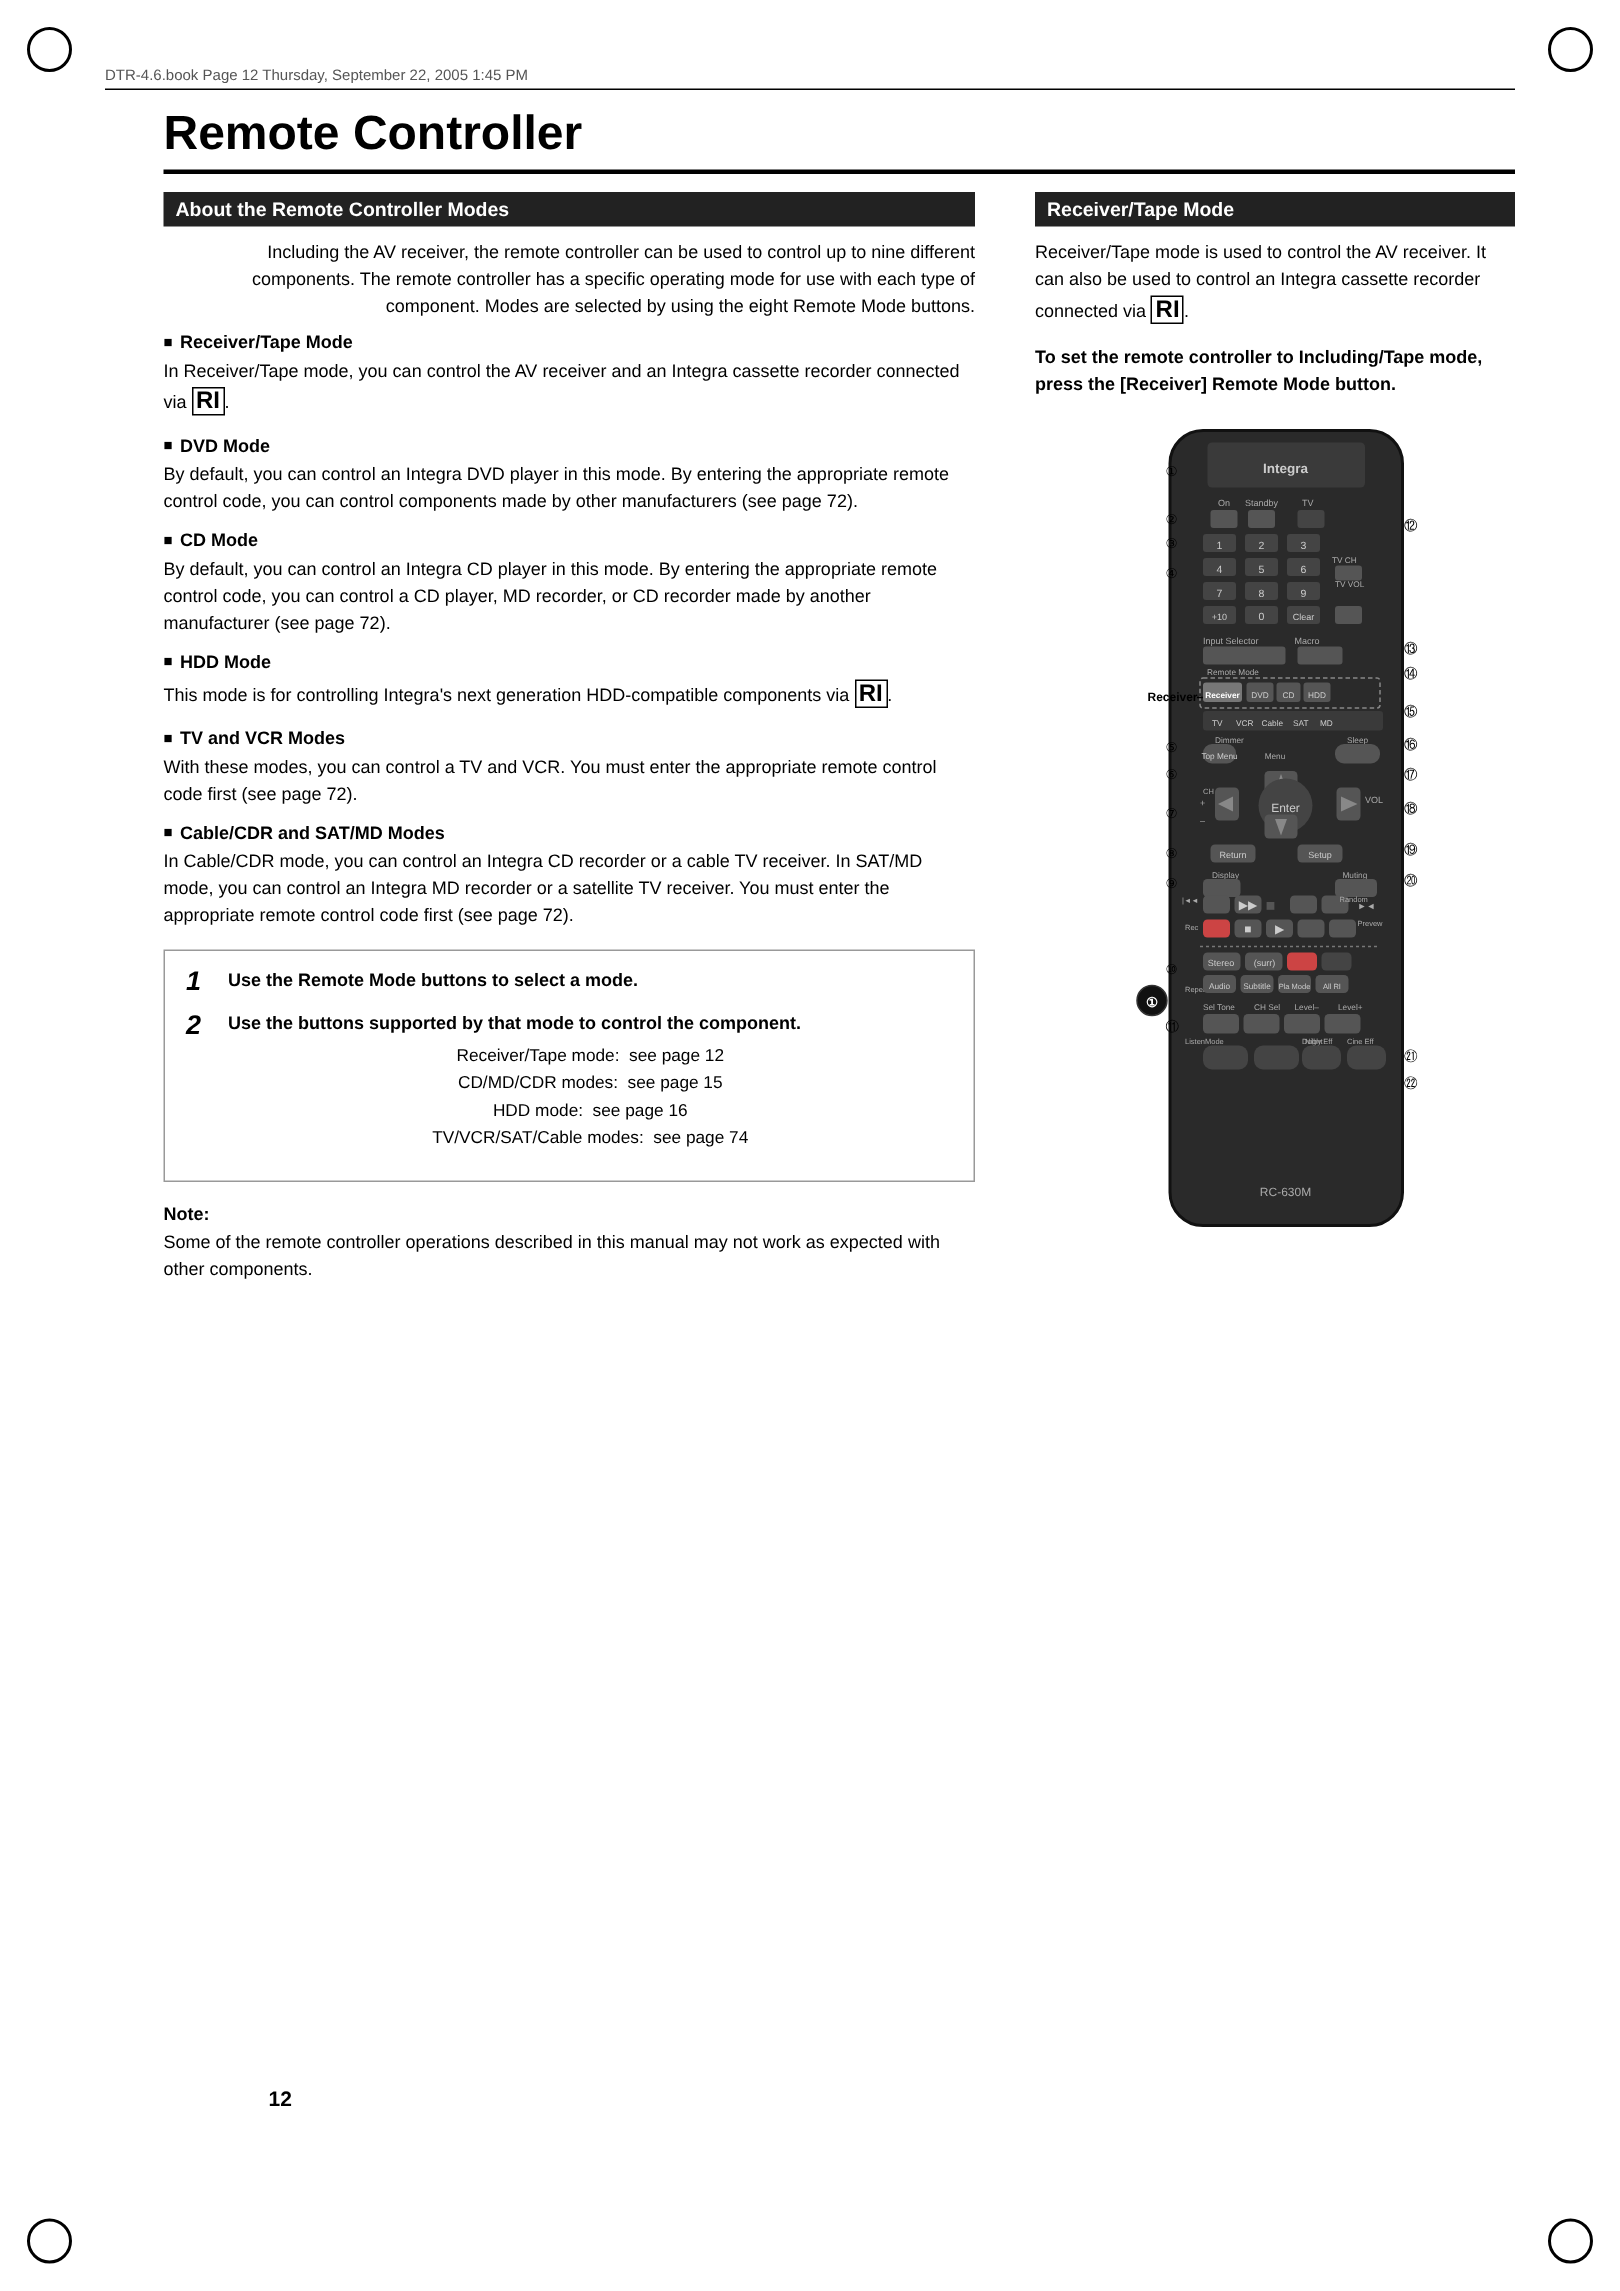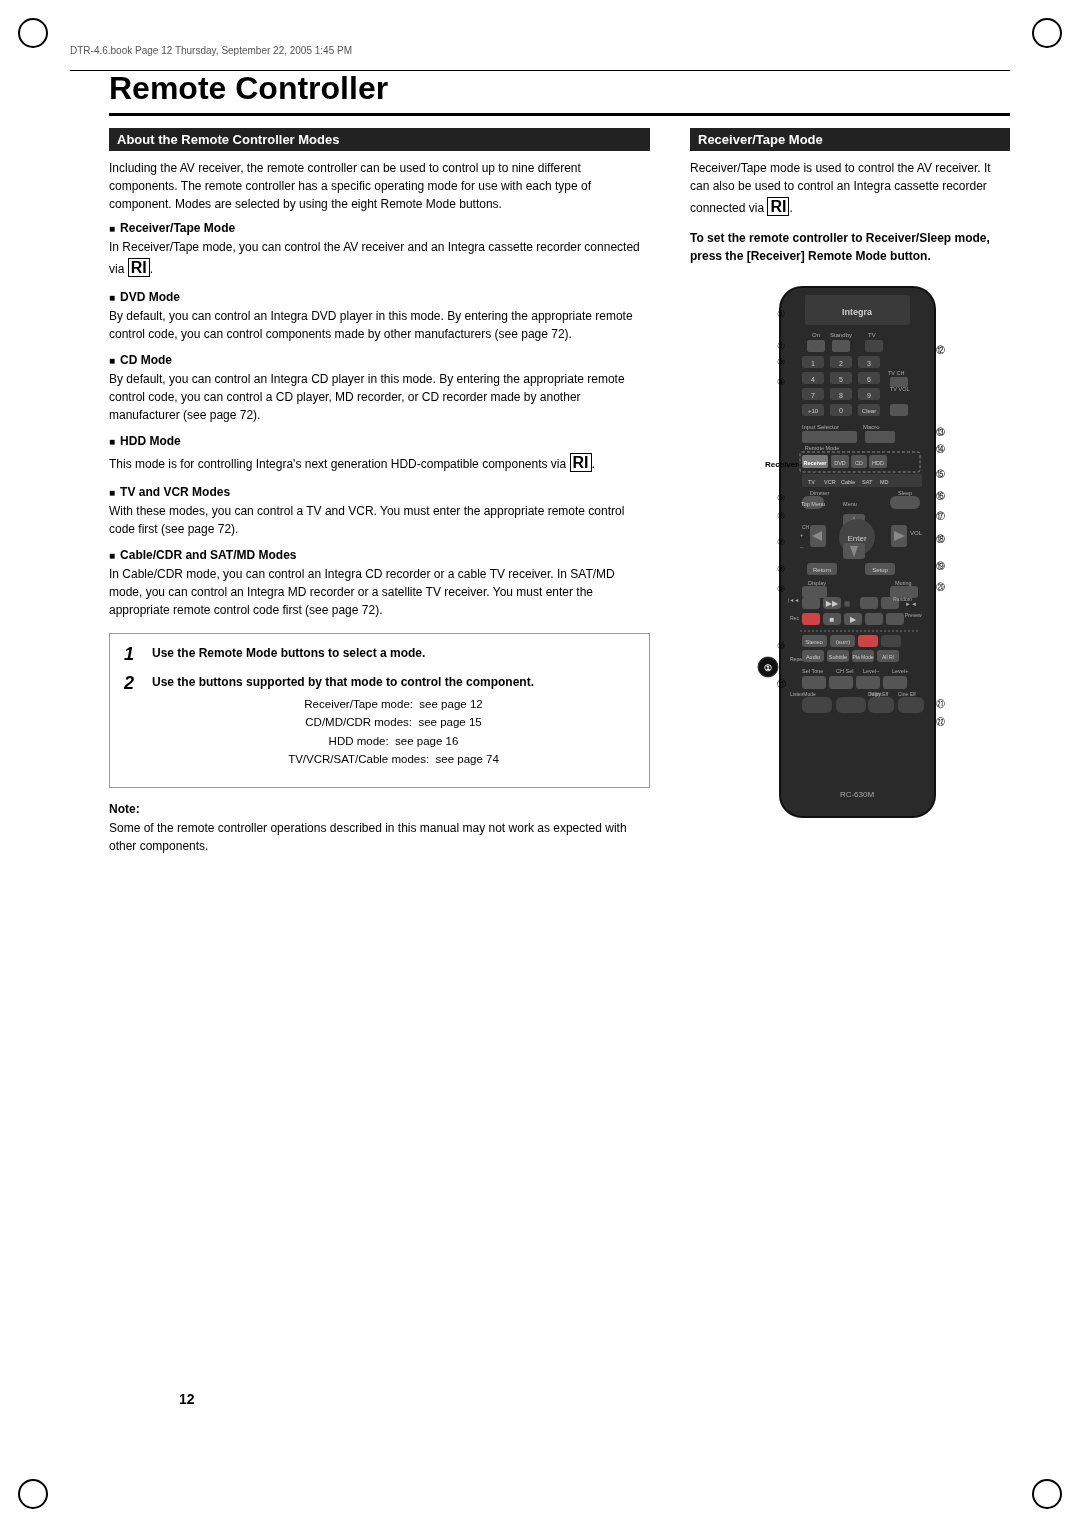--- a/index.html
+++ b/index.html
@@ -28,21 +28,21 @@
 
     
     .page-header {
       position: absolute;
       top: 45px;
       left: 70px;
       right: 70px;
       font-size: 10px;
       color: #555;
       border-bottom: 1px solid #000;
-      padding-bottom: 14px;
+      padding-bottom: 3px;
     }
 
     
     .main-content {
       position: absolute;
       top: 70px;
       left: 70px;
       right: 70px;
       bottom: 80px;
       margin-left: 39px;
@@ -80,20 +80,21 @@
       font-size: 13px;
       padding: 4px 8px;
       margin-bottom: 8px;
     }
 
     
     .body-text {
       font-size: 12px;
       line-height: 1.5;
       margin-bottom: 8px;
+      text-align: right;
     }
 
     
     .mode-section {
       margin-bottom: 10px;
     }
 
     .mode-title {
       font-weight: bold;
       font-size: 12px;
@@ -290,21 +291,21 @@
         <div class="note-body">Some of the remote controller operations described in this manual may not work as expected with other components.</div>
       </div>
 
     </div>
 
     <div class="col-right">
 
       <div class="receiver-tape-section">
         <div class="section-header">Receiver/Tape Mode</div>
         <p class="rt-body">Receiver/Tape mode is used to control the AV receiver. It can also be used to control an Integra cassette recorder connected via <span class="ri-symbol">RI</span>.</p>
-        <p class="rt-instruction">To set the remote controller to Receiver/Sleep mode, press the [Receiver] Remote Mode button.</p>
+        <p class="rt-instruction">To set the remote controller to Including/Tape mode, press the [Receiver] Remote Mode button.</p>
       </div>
 
       <div class="remote-diagram">
         <svg width="220" height="560" viewBox="0 0 220 560" xmlns="http://www.w3.org/2000/svg">
 
           <rect x="30" y="10" width="155" height="530" rx="22" ry="22" fill="#2a2a2a" stroke="#111" stroke-width="2"></rect>
 
           <rect x="55" y="18" width="105" height="30" rx="3" fill="#3a3a3a"></rect>
           <text x="107" y="38" text-anchor="middle" fill="#ccc" font-size="9" font-weight="bold" font-family="Arial">Integra</text>
 

